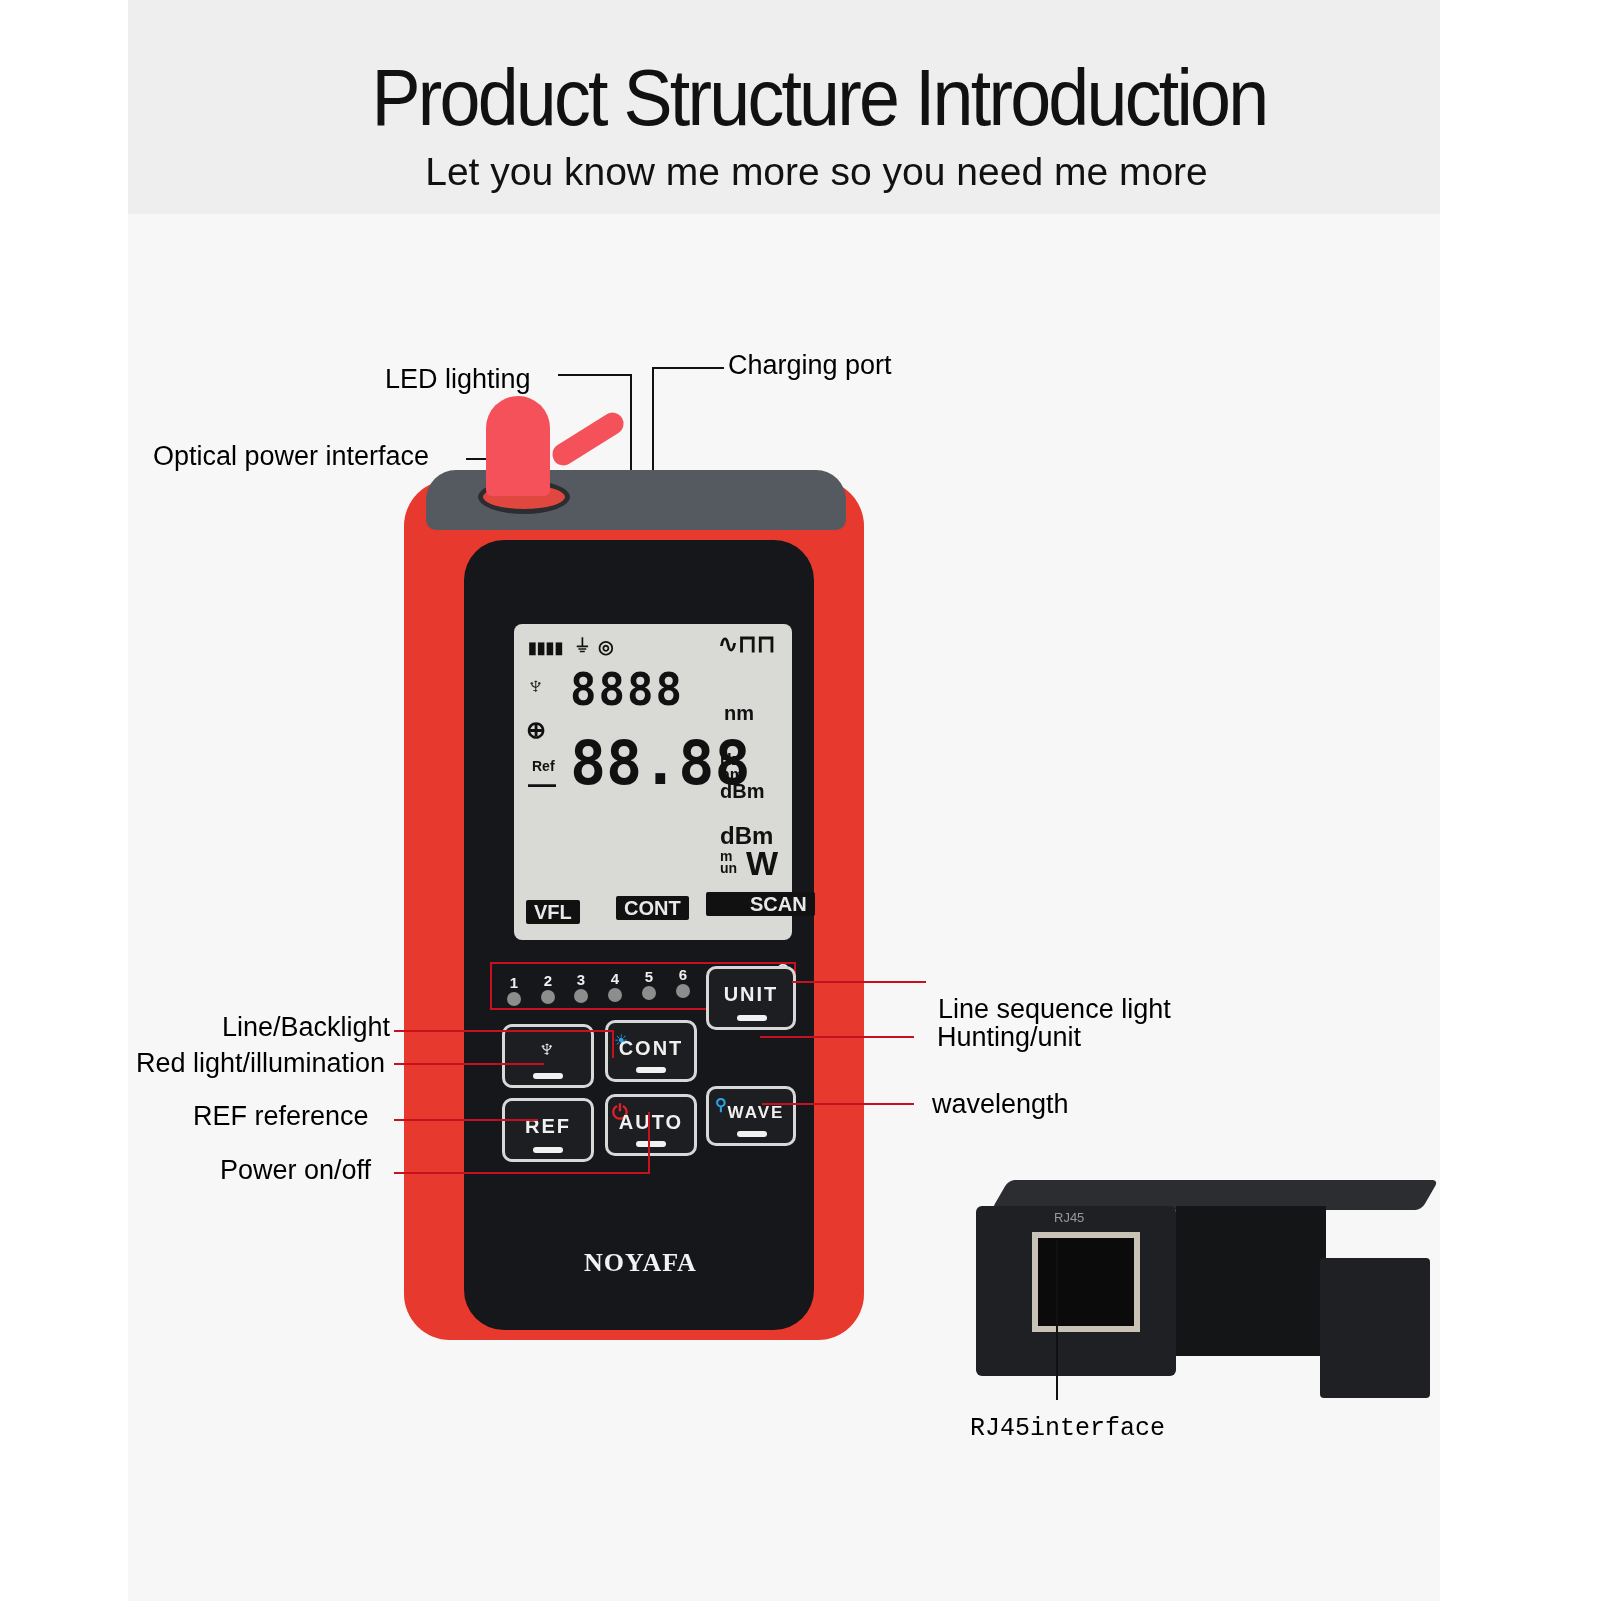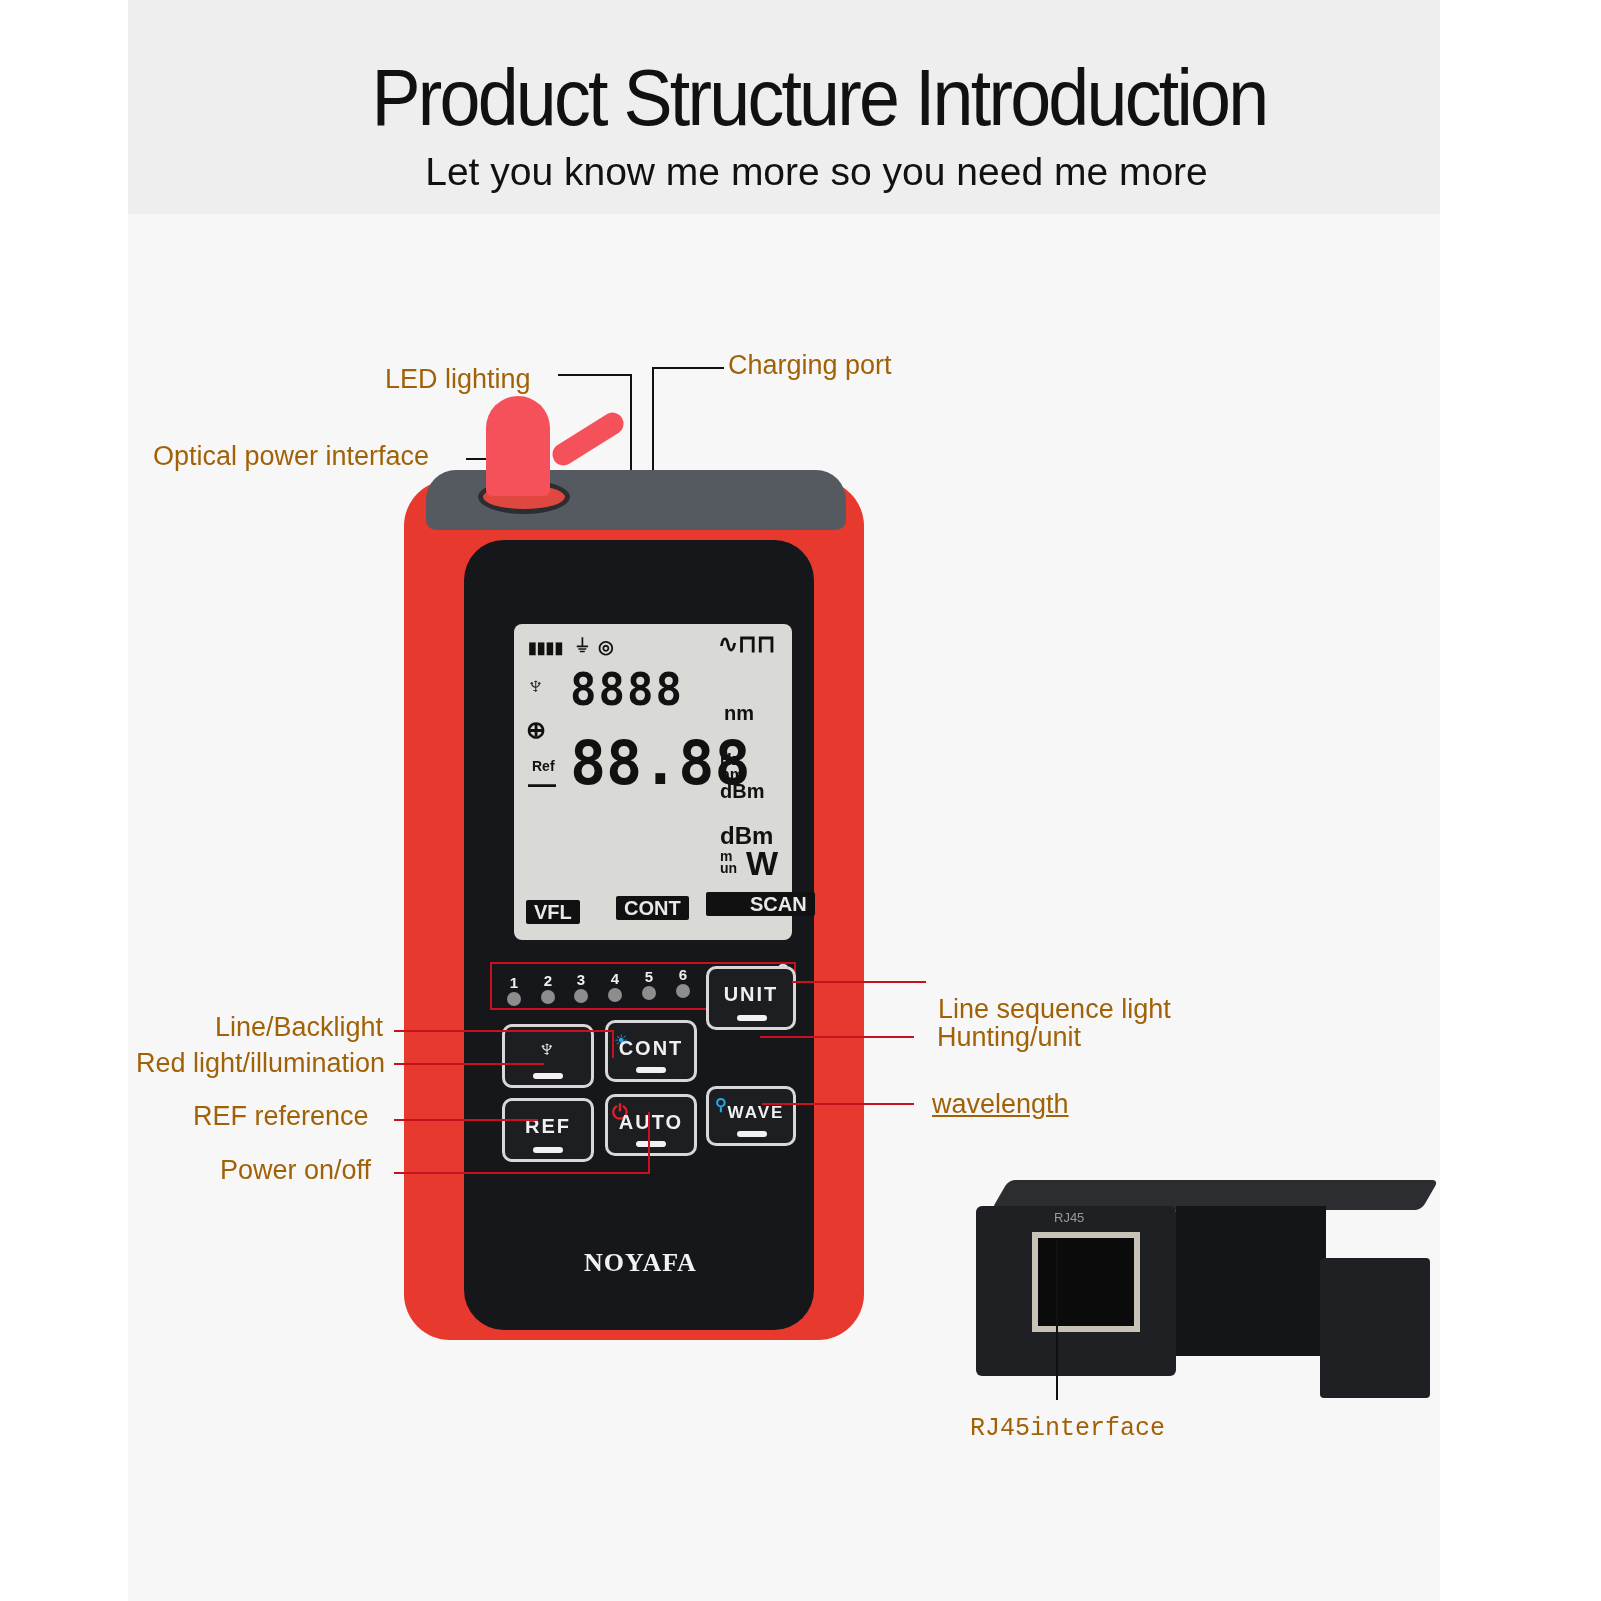--- a/index.html
+++ b/index.html
@@ -1,21 +1,21 @@
 <!DOCTYPE html>
 <html><head>
 <meta charset="utf-8">
 <style>
   html,body{margin:0;padding:0;}
   body{width:1601px;height:1601px;background:#ffffff;position:relative;overflow:hidden;font-family:"Liberation Sans",sans-serif;}
   .page{position:absolute;left:128px;top:0;width:1312px;height:1601px;background:#f7f7f7;}
   .header{position:absolute;left:128px;top:0;width:1312px;height:214px;background:#eeeeee;}
   .title{position:absolute;left:0;width:1601px;top:52px;text-align:center;font-size:80px;letter-spacing:-3px;color:#111;font-weight:400;transform:scaleX(0.92);transform-origin:center;padding-left:40px;box-sizing:border-box;}
   .subtitle{position:absolute;left:0;width:1601px;top:150px;text-align:center;font-size:39px;color:#111;padding-left:32px;box-sizing:border-box;}
-  .lbl{position:absolute;font-size:27px;color:#a16207;white-space:nowrap;}
+  .lbl{position:absolute;font-size:27px;color:#000000;white-space:nowrap;}
   .line{position:absolute;background:#111;}
   .rline{position:absolute;background:#c81020;}
   
   .device{position:absolute;left:404px;top:470px;width:460px;height:870px;}
   .bumper{position:absolute;left:0;top:10px;width:460px;height:860px;background:#e8392e;border-radius:46px;}
   .bumper-top{position:absolute;left:22px;top:0;width:420px;height:60px;background:#555a60;border-radius:30px 30px 10px 10px;}
   .body-black{position:absolute;left:60px;top:70px;width:350px;height:790px;background:#16171a;border-radius:40px;}
   .cap{position:absolute;left:486px;top:396px;width:64px;height:100px;background:#f4515a;border-radius:32px 32px 6px 6px;}
   .cap-ring{position:absolute;left:478px;top:480px;width:82px;height:24px;border:5px solid #2c2d31;border-radius:50%;background:#e0473f;}
   .tab{position:absolute;left:548px;top:428px;width:80px;height:22px;background:#f4515a;border-radius:12px;transform:rotate(-32deg);}
@@ -133,41 +133,41 @@
   <div class="k-bar"></div>
 </div>
 <div class="key" style="left:706px;top:1086px;width:90px;height:60px;">
   <span style="position:absolute;left:6px;top:6px;color:#2aa3e8;font-size:16px;font-weight:bold;">⚲</span>
   <div class="k-label" style="font-size:17px;left:10px;">WAVE</div>
   <div class="k-bar"></div>
 </div>
 
 <div class="brand">NOYAFA</div>
 
-<div class="lbl" style="left:215px;top:1012px;text-align:center;">Line/Backlight</div>
+<div class="lbl" style="left:222px;top:1012px;text-align:center;">Line/Backlight</div>
 <div class="rline" style="left:394px;top:1030px;width:218px;height:2px;"></div>
 <div class="rline" style="left:612px;top:1030px;width:2px;height:28px;"></div>
 
 <div class="lbl" style="left:136px;top:1048px;">Red light/illumination</div>
 <div class="rline" style="left:394px;top:1063px;width:150px;height:2px;"></div>
 
 <div class="lbl" style="left:193px;top:1101px;">REF reference</div>
 <div class="rline" style="left:394px;top:1119px;width:144px;height:2px;"></div>
 
 <div class="lbl" style="left:220px;top:1155px;">Power on/off</div>
 <div class="rline" style="left:394px;top:1172px;width:256px;height:2px;"></div>
 <div class="rline" style="left:648px;top:1112px;width:2px;height:62px;"></div>
 
 <div class="lbl" style="left:938px;top:970px;margin-top:24px;">Line sequence light</div>
 <div class="rline" style="left:792px;top:981px;width:134px;height:2px;"></div>
 
 <div class="lbl" style="left:937px;top:1022px;">Hunting/unit</div>
 <div class="rline" style="left:760px;top:1036px;width:154px;height:2px;"></div>
 
-<div class="lbl" style="left:932px;top:1089px;text-decoration:underline;">wavelength</div>
+<div class="lbl" style="left:932px;top:1089px;">wavelength</div>
 <div class="rline" style="left:762px;top:1103px;width:152px;height:2px;"></div>
 
 <div class="rj-top"></div>
 <div class="rj-inner"></div>
 <div class="rj-arm"></div>
 <div class="rj-front"></div>
 <div class="rj-text">RJ45</div>
 <div class="rj-port"></div>
 <div class="line" style="left:1056px;top:1240px;width:2px;height:160px;"></div>
 <div class="lbl" style="left:970px;top:1414px;font-family:'Liberation Mono',monospace;font-size:25px;">RJ45interface</div>

